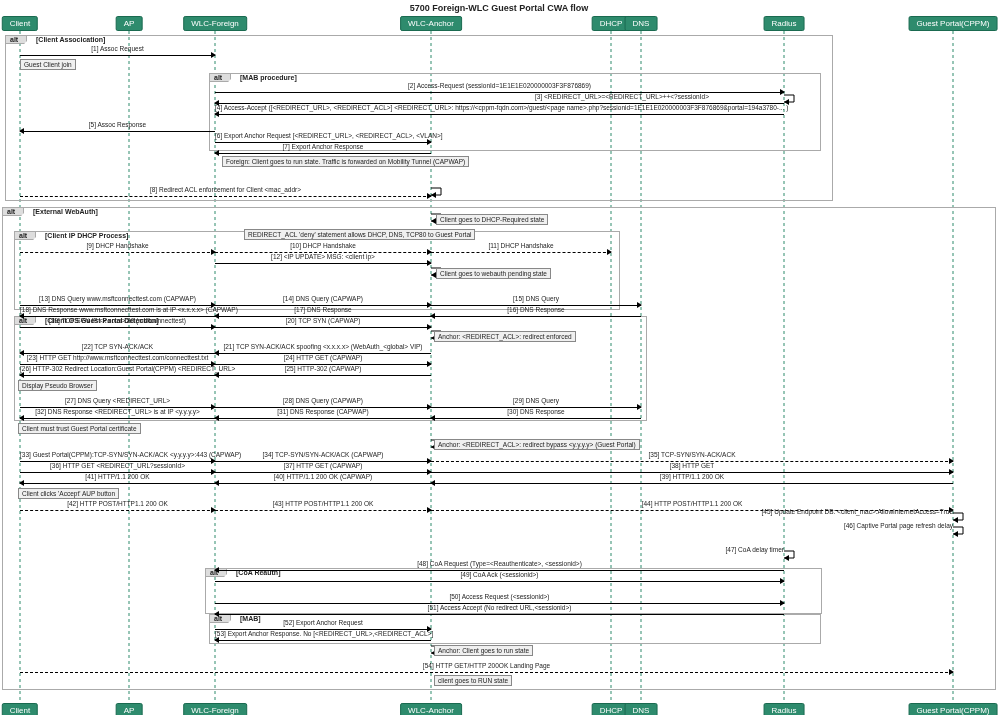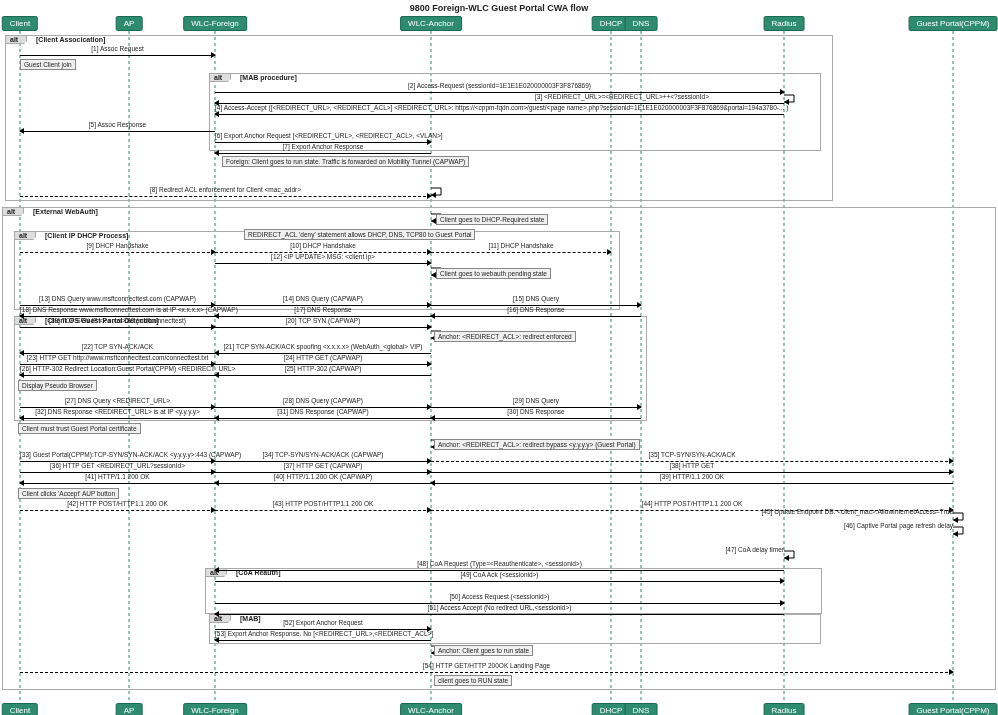--- a/index.html
+++ b/index.html
@@ -128,21 +128,21 @@
     position:absolute;
     font-size:6.5px;
     white-space:nowrap;
     right: 14px;
     top: -3px;
   }
 </style>
 </head>
 <body>
 
-<div class="title">9800 Foreign-WLC Guest Portal CWA flow</div>
+<div class="title">5700 Foreign-WLC Guest Portal CWA flow</div>
 
 <div class="participants top" id="participants-top">
     <div class="participant" style="left: 20px;">Client</div>
     <div class="participant" style="left: 129px;">AP</div>
     <div class="participant" style="left: 215px;">WLC-Foreign</div>
     <div class="participant" style="left: 431px;">WLC-Anchor</div>
     <div class="participant" style="left: 611px;">DHCP</div>
     <div class="participant" style="left: 641px;">DNS</div>
     <div class="participant" style="left: 784px;">Radius</div>
     <div class="participant" style="left: 953px;">Guest Portal(CPPM)</div>

